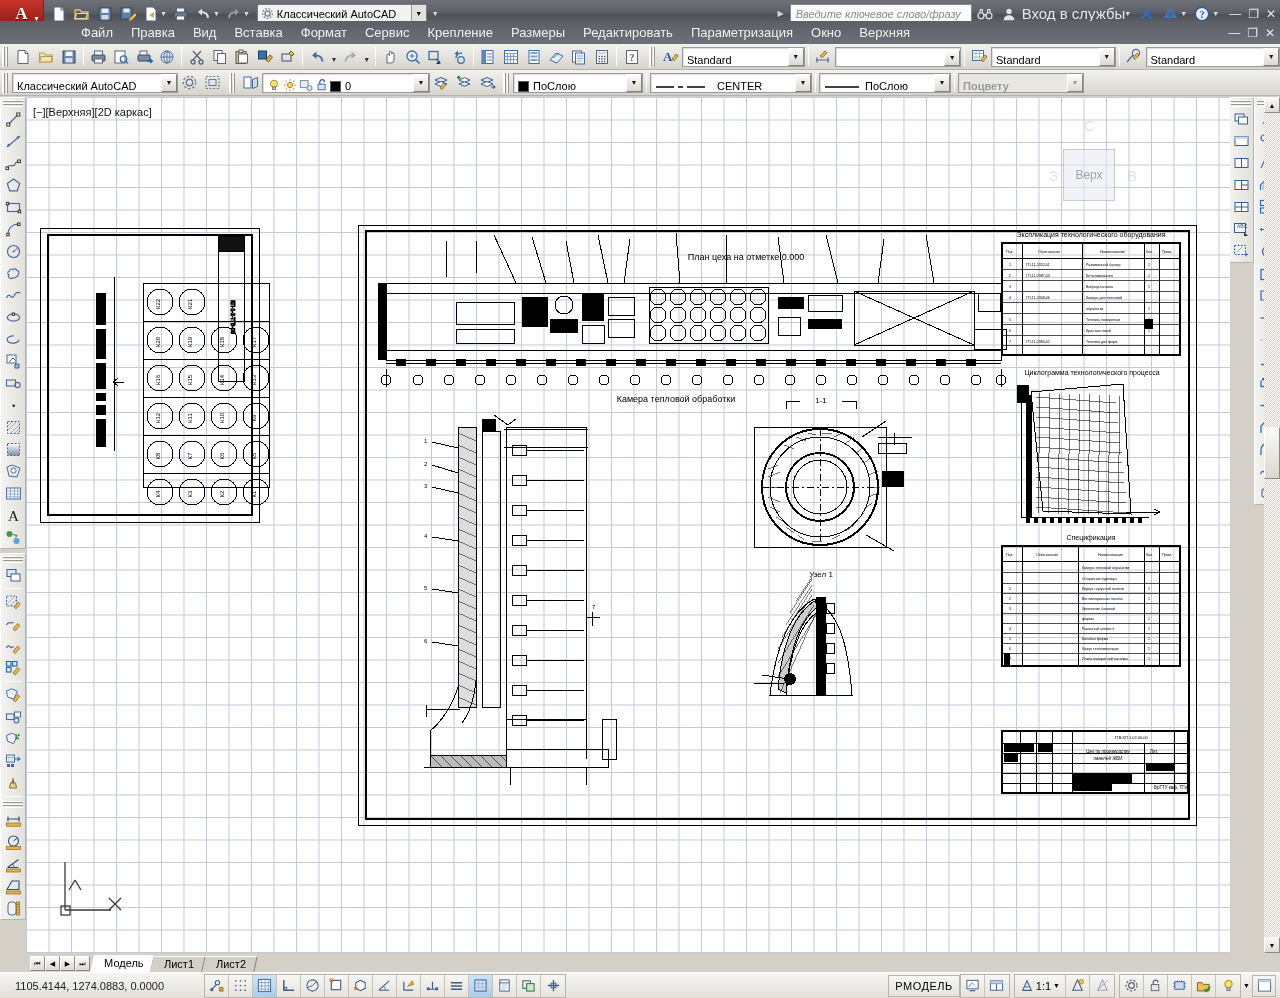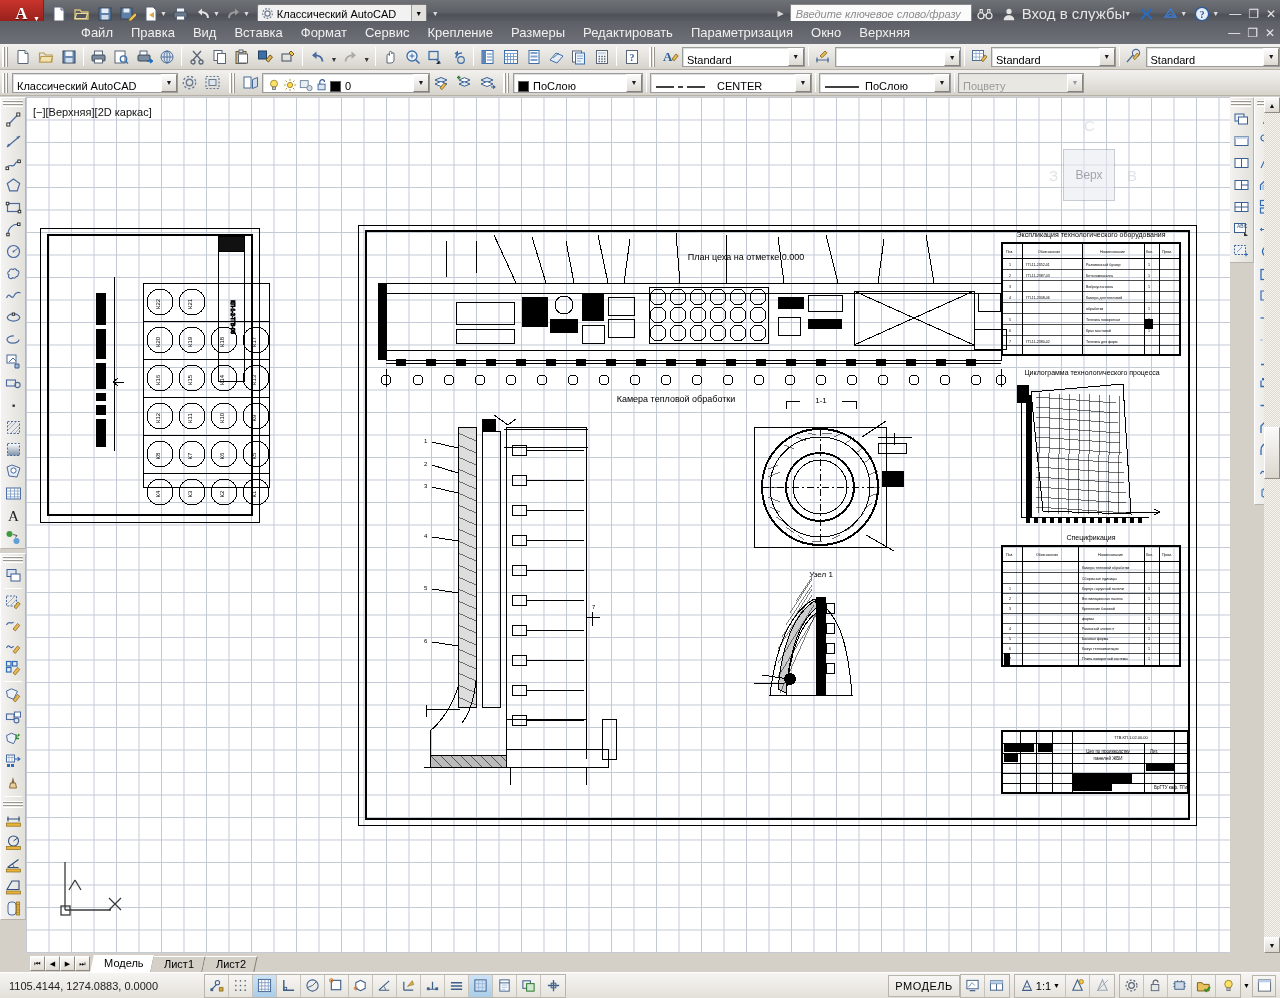--- a/index.html
+++ b/index.html
@@ -188,21 +188,21 @@
   }
   .tab > span { display:inline-block; transform: skewX(12deg); }
   .tab.active { background:#fff; height:17px; border-top:1px solid #fff; font-weight:normal; }
 
   
   .statusbar {
     position:absolute; left:0; bottom:0; width:1280px; height:26px;
     background: linear-gradient(to bottom,#f6f5f3,#e3e0d9);
     border-top:1px solid #fff; display:flex; align-items:center;
   }
-  .coords { width:200px; padding-left:9px; font-size:11px; color:#222; white-space:nowrap; }
+  .coords { width:200px; padding-left:15px; font-size:11px; color:#222; white-space:nowrap; }
   .sgroup { display:flex; align-items:center; border:1px solid #b9b5ac; margin-left:4px; }
   .sbtn {
     width:24px; height:22px; display:flex; align-items:center; justify-content:center;
     border-right:1px solid #c7c3ba; background:linear-gradient(to bottom,#f7f6f4,#e6e3dc);
   }
   .sbtn.on { background: linear-gradient(to bottom,#cfe4f5,#aacde8); }
   .sbtn:last-child { border-right:none; }
   .status-right { margin-left:auto; display:flex; align-items:center; padding-right:4px; }
   .pmodel {
     font-size:11px; padding:3px 6px; border:1px solid #b9b5ac; margin-right:0;
@@ -674,21 +674,21 @@
     </div>
     <div class="tb-sep"></div>
     <div class="combo" style="width:132px;">
       <svg width="38" height="10" viewBox="0 0 38 10" style="margin-right:3px;flex:0 0 38px;">
           <path d="M1 5h34" stroke="#000" stroke-width="1.4"></path>
         </svg>
       <span class="txt">ПоСлою</span>
       <span class="arr">▼</span>
     </div>
     <div class="tb-sep"></div>
-    <div class="combo dis" style="width:126px;">
+    <div class="combo dis" style="width:126px;font-weight:bold;">
       <span class="txt">Поцвету</span>
       <span class="arr">▼</span>
     </div>
   </div>
 
   <div class="vtb" style="left:0; top:97px; width:26px;">
     <div class="vgrip"></div>
     <div class="vbtn">
         <svg width="17" height="17" viewBox="0 0 17 17">
           <path d="M3.5 13.5L13 3.5" stroke="#4a6ba0" stroke-width="1.2"></path>

